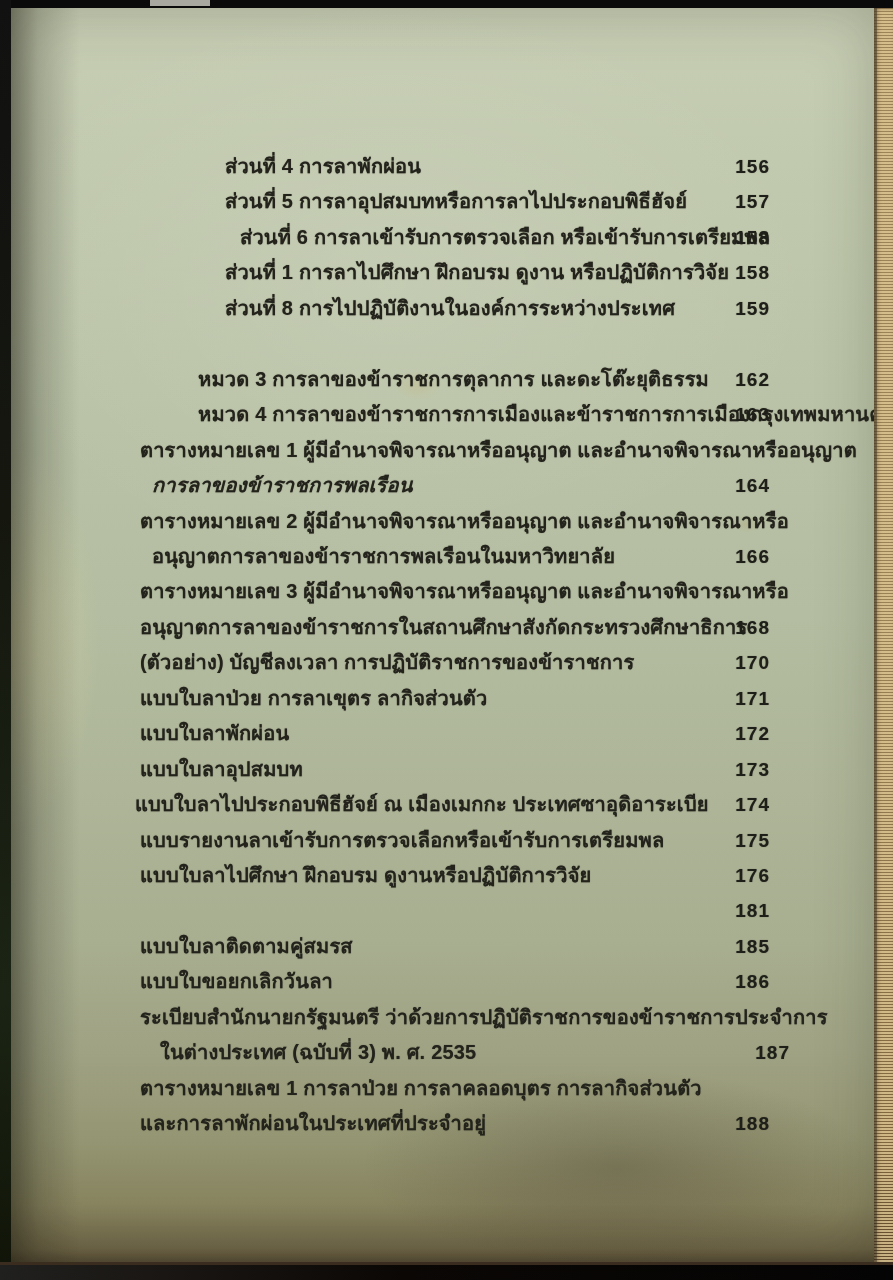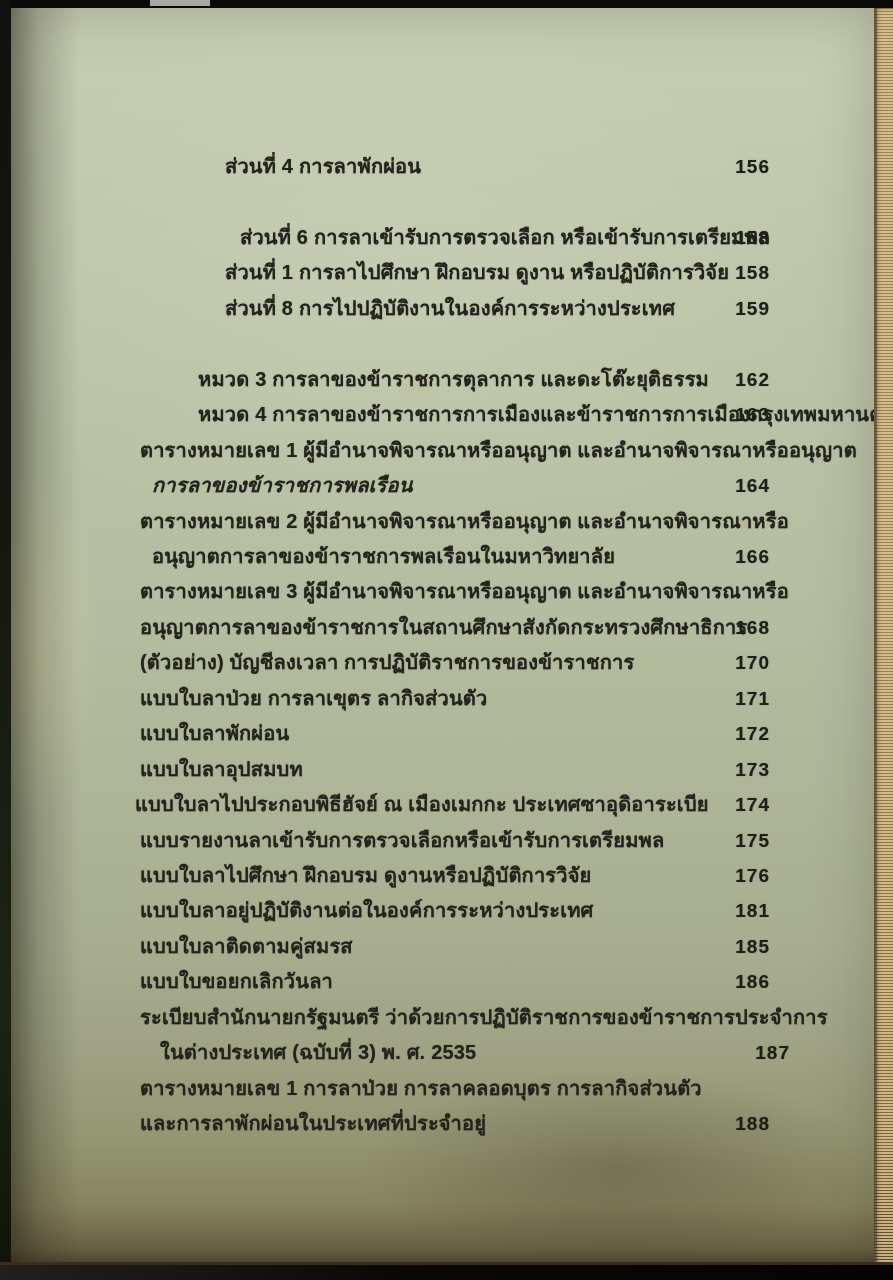--- a/index.html
+++ b/index.html
@@ -101,20 +101,24 @@
   <div class="paper">
     <div class="spine-shadow"></div>
     <div class="vignette"></div>
   </div>
 
   <div class="toc">
       <div class="toc-row" style="top: 151px;">
     <span class="toc-label" style="left: 225px;">ส่วนที่ 4 การลาพักผ่อน</span>
     <span class="toc-page">156</span>
   </div>
+      <div class="toc-row" style="top: 186.45px;">
+    <span class="toc-label" style="left: 225px;">ส่วนที่ 5 การลาอุปสมบทหรือการลาไปประกอบพิธีฮัจย์</span>
+    <span class="toc-page">157</span>
+  </div>
       <div class="toc-row" style="top: 221.9px;">
     <span class="toc-label" style="left: 225px; margin-left: 15px;">ส่วนที่ 6 การลาเข้ารับการตรวจเลือก หรือเข้ารับการเตรียมพล</span>
     <span class="toc-page">158</span>
   </div>
       <div class="toc-row" style="top: 257.35px;">
     <span class="toc-label" style="left: 225px;">ส่วนที่ 1 การลาไปศึกษา ฝึกอบรม ดูงาน หรือปฏิบัติการวิจัย</span>
     <span class="toc-page">158</span>
   </div>
       <div class="toc-row" style="top: 292.8px;">
     <span class="toc-label" style="left: 225px;">ส่วนที่ 8 การไปปฏิบัติงานในองค์การระหว่างประเทศ</span>
@@ -174,21 +178,20 @@
   </div>
       <div class="toc-row" style="top: 824.55px;">
     <span class="toc-label" style="left: 140px;">แบบรายงานลาเข้ารับการตรวจเลือกหรือเข้ารับการเตรียมพล</span>
     <span class="toc-page">175</span>
   </div>
       <div class="toc-row" style="top: 860px;">
     <span class="toc-label" style="left: 140px;">แบบใบลาไปศึกษา ฝึกอบรม ดูงานหรือปฏิบัติการวิจัย</span>
     <span class="toc-page">176</span>
   </div>
       <div class="toc-row" style="top: 895.45px;">
-    <span class="toc-label" style="left: 140px;">แบบใบลาอยู่ปฏิบัติงานต่อในองค์การระหว่างประเทศ</span>
     <span class="toc-page">181</span>
   </div>
       <div class="toc-row" style="top: 930.9px;">
     <span class="toc-label" style="left: 140px;">แบบใบลาติดตามคู่สมรส</span>
     <span class="toc-page">185</span>
   </div>
       <div class="toc-row" style="top: 966.35px;">
     <span class="toc-label" style="left: 140px;">แบบใบขอยกเลิกวันลา</span>
     <span class="toc-page">186</span>
   </div>

